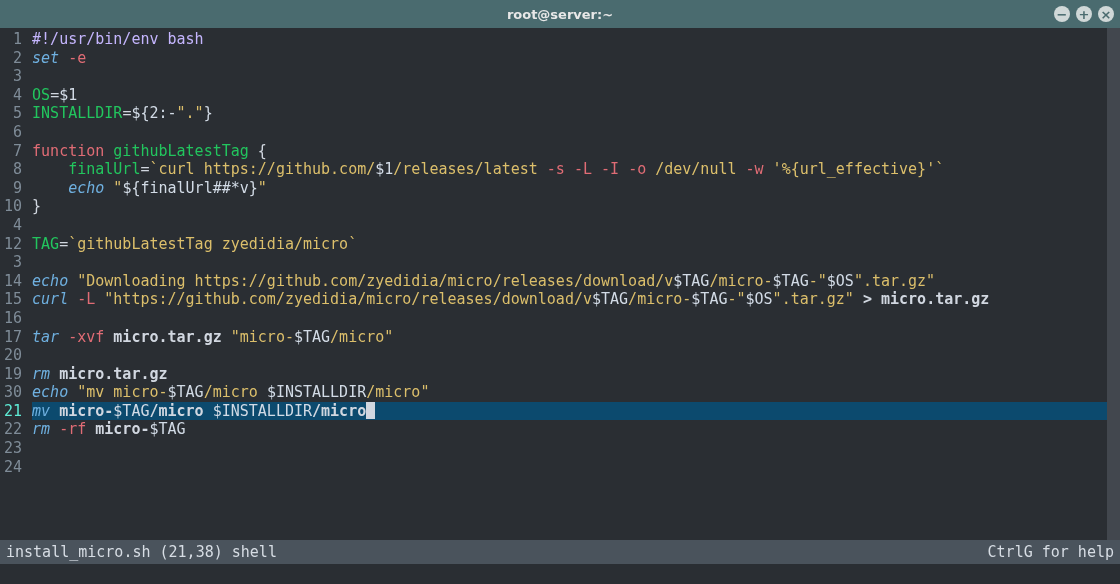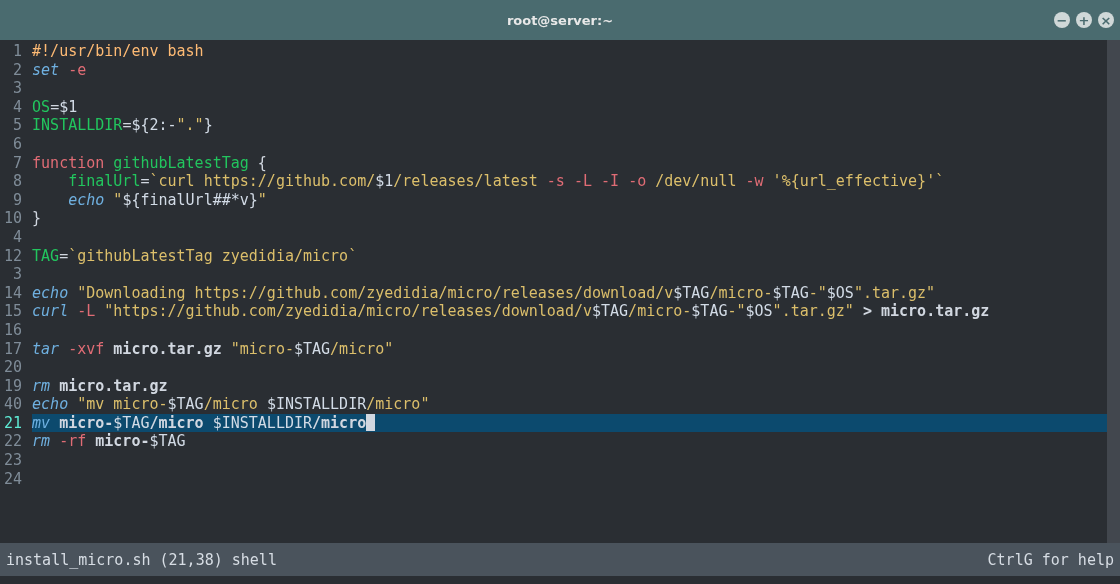--- a/index.html
+++ b/index.html
@@ -1,20 +1,20 @@
 <!DOCTYPE html>
 <html><head>
 <meta charset="utf-8">
 <style>
   * { margin: 0; padding: 0; box-sizing: border-box; }
   html, body { width: 1120px; height: 584px; overflow: hidden; font-family: "DejaVu Sans Mono", "Liberation Mono", monospace; }
   body { background: #2a2e33; }
   
   .titlebar {
-    height: 40px;
+    height: 28px;
     background: #4a6b6f;
     display: flex;
     align-items: center;
     position: relative;
     color: #e8e8e8;
     font-family: "DejaVu Sans", sans-serif;
     font-size: 13px;
   }
   .titlebar-title {
     position: absolute;
@@ -99,32 +99,32 @@
     width: 13px;
     height: 516px;
     background: #42474e;
   }
   
   .statusbar {
     position: absolute;
     left: 0;
     bottom: 0;
     width: 100%;
-    height: 33px;
+    height: 24px;
     background: #4a535c;
     color: #d7dde4;
     font-size: 15px;
     display: flex;
     align-items: center;
     padding: 0 6px;
     justify-content: space-between;
   }
   
   
-  .c-comment { color: #fdba74; }
+  .c-comment { color: #c4b5fd; }
   .c-kw      { color: #e06c75; }   
   .c-cmd     { color: #6fb0e0; font-style: italic; }   
   .c-str     { color: #dcbf6b; }   
   .c-var     { color: #d2dbe6; }   
   .c-teal    { color: #22c55e; }
   .c-op      { color: #d1d7e0; }
   .c-brace   { color: #d1d7e0; }
   .c-white   { color: #d1d7e0; font-weight: bold; }
 </style>
 </head>
@@ -154,21 +154,21 @@
         <span class="ln">10</span>
         <span class="ln">4</span>
         <span class="ln">12</span>
         <span class="ln">3</span>
         <span class="ln">14</span>
         <span class="ln">15</span>
         <span class="ln">16</span>
         <span class="ln">17</span>
         <span class="ln">20</span>
         <span class="ln">19</span>
-        <span class="ln">40</span>
+        <span class="ln">30</span>
         <span class="ln cur">21</span>
         <span class="ln">22</span>
         <span class="ln">23</span>
         <span class="ln">24</span>
       </div>
     <div class="code" id="code"><span class="line"><span class="c-comment">#!/usr/bin/env bash</span></span><span class="line"><span class="c-cmd">set</span><span class="c-white"> </span><span class="c-kw">-e</span></span><span class="line"> </span><span class="line"><span class="c-teal">OS</span><span class="c-op">=</span><span class="c-var">$1</span></span><span class="line"><span class="c-teal">INSTALLDIR</span><span class="c-op">=</span><span class="c-var">${2:-</span><span class="c-str">"."</span><span class="c-var">}</span></span><span class="line"> </span><span class="line"><span class="c-kw">function</span><span class="c-white"> </span><span class="c-teal">githubLatestTag</span><span class="c-white"> </span><span class="c-brace">{</span></span><span class="line"><span class="c-white">    </span><span class="c-teal">finalUrl</span><span class="c-op">=</span><span class="c-str">`curl https://github.com/</span><span class="c-var">$1</span><span class="c-str">/releases/latest </span><span class="c-kw">-s</span><span class="c-str"> </span><span class="c-kw">-L</span><span class="c-str"> </span><span class="c-kw">-I</span><span class="c-str"> </span><span class="c-kw">-o</span><span class="c-str"> /dev/null </span><span class="c-kw">-w</span><span class="c-str"> '%{url_effective}'`</span></span><span class="line"><span class="c-white">    </span><span class="c-cmd">echo</span><span class="c-white"> </span><span class="c-str">"</span><span class="c-var">${finalUrl##*v}</span><span class="c-str">"</span></span><span class="line"><span class="c-brace">}</span></span><span class="line"> </span><span class="line"><span class="c-teal">TAG</span><span class="c-op">=</span><span class="c-str">`githubLatestTag zyedidia/micro`</span></span><span class="line"> </span><span class="line"><span class="c-cmd">echo</span><span class="c-white"> </span><span class="c-str">"Downloading https://github.com/zyedidia/micro/releases/download/v</span><span class="c-var">$TAG</span><span class="c-str">/micro-</span><span class="c-var">$TAG</span><span class="c-str">-"</span><span class="c-var">$OS</span><span class="c-str">".tar.gz"</span></span><span class="line"><span class="c-cmd">curl</span><span class="c-white"> </span><span class="c-kw">-L</span><span class="c-white"> </span><span class="c-str">"https://github.com/zyedidia/micro/releases/download/v</span><span class="c-var">$TAG</span><span class="c-str">/micro-</span><span class="c-var">$TAG</span><span class="c-str">-"</span><span class="c-var">$OS</span><span class="c-str">".tar.gz"</span><span class="c-white"> &gt; micro.tar.gz</span></span><span class="line"> </span><span class="line"><span class="c-cmd">tar</span><span class="c-white"> </span><span class="c-kw">-xvf</span><span class="c-white"> micro.tar.gz </span><span class="c-str">"micro-</span><span class="c-var">$TAG</span><span class="c-str">/micro"</span></span><span class="line"> </span><span class="line"><span class="c-cmd">rm</span><span class="c-white"> micro.tar.gz</span></span><span class="line"><span class="c-cmd">echo</span><span class="c-white"> </span><span class="c-str">"mv micro-</span><span class="c-var">$TAG</span><span class="c-str">/micro </span><span class="c-var">$INSTALLDIR</span><span class="c-str">/micro"</span></span><span class="line cur"><span class="c-cmd">mv</span><span class="c-white"> micro-</span><span class="c-var">$TAG</span><span class="c-white">/micro </span><span class="c-var">$INSTALLDIR</span><span class="c-white">/micro</span><span class="cursor"></span></span><span class="line"><span class="c-cmd">rm</span><span class="c-white"> </span><span class="c-kw">-rf</span><span class="c-white"> micro-</span><span class="c-var">$TAG</span></span><span class="line"> </span><span class="line"> </span></div>
   </div>
   <div class="scrollbar">
     <div class="scrollthumb"></div>
   </div>

